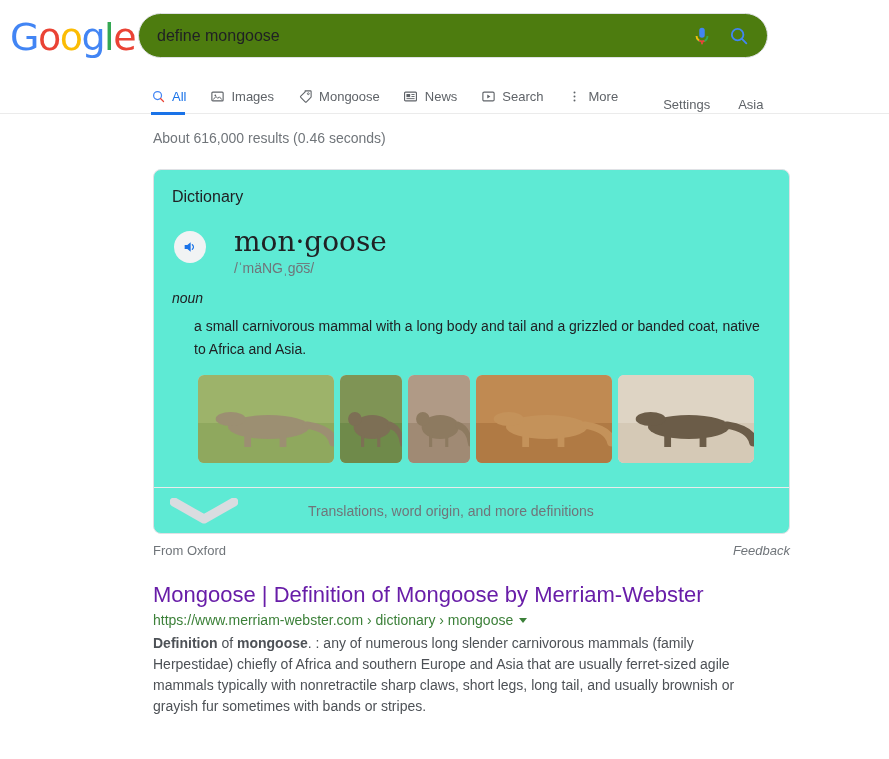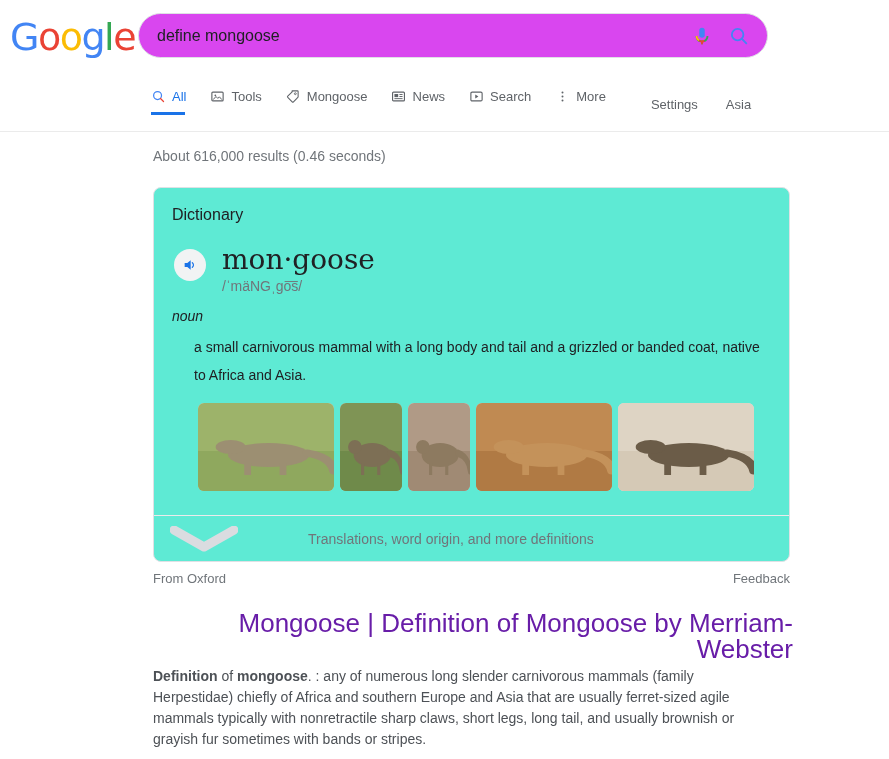--- a/index.html
+++ b/index.html
@@ -12,21 +12,21 @@
     height: 759px;
     font-family: "Liberation Sans", sans-serif;
     color: #202124;
     overflow: hidden;
     position: relative;
   }
 
   
   .header {
     position: relative;
-    height: 132px;
+    height: 114px;
     border-bottom: 1px solid #ebebeb;
     box-sizing: border-box;
   }
   .logo {
     position: absolute;
     left: 10px;
     top: 18px;
     font-size: 38px;
     line-height: 38px;
     letter-spacing: -1.5px;
@@ -38,21 +38,21 @@
 
   .searchbox {
     position: absolute;
     left: 138px;
     top: 13px;
     width: 630px;
     height: 45px;
     border: 1px solid #dfe1e5;
     border-radius: 24px;
     box-sizing: border-box;
-    background: #d946ef;
+    background: #4d7c0f;
     display: flex;
     align-items: center;
   }
   .search-input {
     border: none;
     outline: none;
     font-size: 16px;
     font-family: "Liberation Sans", sans-serif;
     color: #202124;
     background: transparent;
@@ -200,21 +200,21 @@
     border-radius: 50%;
     background: #f1f3f4;
     border: none;
     display: flex;
     align-items: center;
     justify-content: center;
     cursor: pointer;
     margin-top: 5px;
     flex: 0 0 auto;
   }
-  .word-text { margin-left: 16px; }
+  .word-text { margin-left: 28px; }
   .headword {
     font-size: 28px;
     color: #202124;
     line-height: 32px;
     font-family: "DejaVu Serif", serif;
     font-weight: 400;
   }
   .phonetic {
     font-size: 14px;
     color: #70757a;
@@ -222,21 +222,21 @@
   }
 
   .pos {
     font-size: 14px;
     font-style: italic;
     color: #202124;
     margin-top: 14px;
   }
   .def-text {
     font-size: 14px;
-    line-height: 28px;
+    line-height: 23px;
     color: #202124;
     margin-top: 9px;
     margin-left: 22px;
     max-width: 580px;
   }
 
   .thumbs {
     display: flex;
     margin-top: 14px;
     margin-left: 26px;
@@ -269,32 +269,31 @@
 
   .card-footer {
     width: 637px;
     display: flex;
     justify-content: space-between;
     align-items: center;
     margin-top: 9px;
     font-size: 13px;
     color: #70757a;
   }
-  .feedback { cursor: pointer; }
+  .feedback { font-style: italic; cursor: pointer; }
 
   
   .organic { margin-top: 24px; width: 640px; }
   .res-title {
-    font-size: 26px;
+    font-size: 22px;
     color: #681da8;
     line-height: 26px;
     cursor: pointer;
     text-decoration: none;
     display: inline-block;
-    text-align: right;
   }
   .res-url-row {
     display: flex;
     align-items: center;
     margin-top: 3px;
     font-size: 14px;
     color: #3c8039;
     line-height: 18px;
   }
   .res-url { cursor: pointer; }
@@ -351,21 +350,21 @@
         <span>All</span>
       </div>
       <div class="tab">
         <span class="tab-ico">
           <svg width="15" height="15" viewBox="0 0 24 24" fill="none">
             <rect x="3" y="5" width="18" height="14" rx="1.5" stroke="#5f6368" stroke-width="1.8"></rect>
             <circle cx="8.5" cy="10" r="1.4" fill="#5f6368"></circle>
             <path d="M5 17l4.5-5 3 3 2.5-2.5L19 17" stroke="#5f6368" stroke-width="1.6" fill="none"></path>
           </svg>
         </span>
-        <span>Tools</span>
+        <span>Images</span>
       </div>
       <div class="tab">
         <span class="tab-ico">
           <svg width="15" height="15" viewBox="0 0 24 24" fill="none">
             <path d="M11.5 3H20a1 1 0 0 1 1 1v8.5a1.5 1.5 0 0 1-.44 1.06l-7 7a1.5 1.5 0 0 1-2.12 0l-7-7a1.5 1.5 0 0 1 0-2.12l7-7A1.5 1.5 0 0 1 11.5 3z" stroke="#5f6368" stroke-width="1.7"></path>
             <circle cx="16.5" cy="7.5" r="1.5" stroke="#5f6368" stroke-width="1.4"></circle>
           </svg>
         </span>
         <span>Mongoose</span>
       </div>
@@ -491,15 +490,19 @@
     </div>
   </div>
 
   <div class="card-footer">
     <span>From Oxford</span>
     <span class="feedback">Feedback</span>
   </div>
 
   <div class="organic">
     <a class="res-title">Mongoose | Definition of Mongoose by Merriam-Webster</a>
+    <div class="res-url-row">
+      <span class="res-url">https://www.merriam-webster.com › dictionary › mongoose</span>
+      <span class="url-caret"></span>
+    </div>
     <div class="res-snippet" id="snippet"><b>Definition</b><span> of </span><b>mongoose</b><span>. : any of numerous long slender carnivorous mammals (family Herpestidae) chiefly of Africa and southern Europe and Asia that are usually ferret-sized agile mammals typically with nonretractile sharp claws, short legs, long tail, and usually brownish or grayish fur sometimes with bands or stripes.</span></div>
   </div>
 </div>
 
 </body></html>

